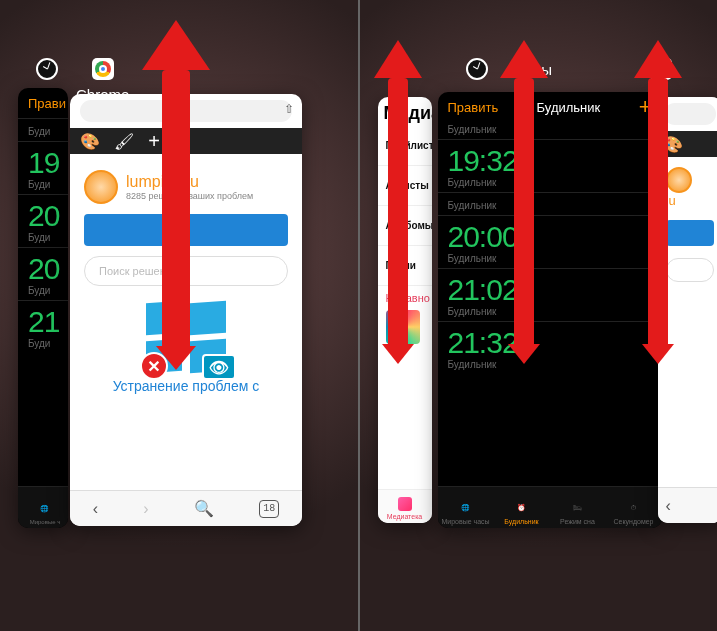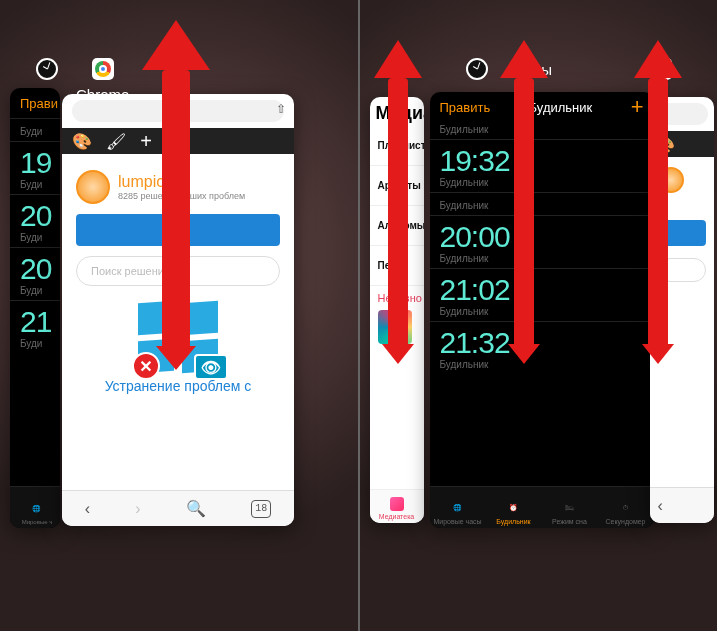--- a/index.html
+++ b/index.html
@@ -5,20 +5,21 @@
   * { margin:0; padding:0; box-sizing:border-box; font-family:-apple-system,Helvetica,Arial,sans-serif; }
   body { width:717px; height:631px; display:flex; background:#222; }
   .screen {
     flex:1; height:100%; position:relative; overflow:hidden;
     background:radial-gradient(circle at 50% 40%, #6b4a4a, #2b1f1f 70%);
   }
   .screen + .screen { border-left:2px solid #666; }
   .card {
     position:absolute; border-radius:10px; box-shadow:0 4px 20px rgba(0,0,0,.5);
     overflow:hidden;
+    margin-left:8px;
   }
   .card-title { position:absolute; display:flex; align-items:center; gap:6px; color:#fff; font-size:15px; font-weight:500;}
   .appicon { width:22px; height:22px; border-radius:5px; background:#fff; display:flex; align-items:center; justify-content:center; }
   .clockface { width:22px; height:22px; border-radius:50%; background:#111; border:2px solid #fff; position:relative; }
   .clockface::before{content:"";position:absolute;left:50%;top:50%;width:1px;height:7px;background:#fff;transform-origin:bottom;transform:translateY(-100%) rotate(20deg);}
   .clockface::after{content:"";position:absolute;left:50%;top:50%;width:1px;height:5px;background:#fff;transform-origin:bottom;transform:translateY(-100%) rotate(-60deg);}
   .chrome-logo { width:16px;height:16px;border-radius:50%;
     background:conic-gradient(#ea4335 0 120deg,#fbbc05 120deg 240deg,#34a853 240deg 360deg);
     position:relative;
   }
@@ -35,21 +36,21 @@
   }
   
   .clock-card { background:#000; color:#fff; }
   .clock-top { height:30px; display:flex; align-items:center; justify-content:space-between; padding:0 10px; font-size:13px;}
   .clock-top .edit { color:#ff9500; }
   .clock-top .plus { color:#ff9500; font-size:22px; font-weight:300;}
   .clock-top .title { color:#fff; }
   .alarm-row {
     border-top:1px solid #222; padding:6px 10px 4px; display:flex; flex-direction:column;
   }
-  .alarm-time { font-size:30px; font-weight:200; color:#5eead4; letter-spacing:-1px; line-height:1;}
+  .alarm-time { font-size:30px; font-weight:200; color:#22c55e; letter-spacing:-1px; line-height:1;}
   .alarm-sub { font-size:10px; color:#666; margin-top:1px;}
   .clock-bottom {
     position:absolute; bottom:0; left:0; right:0; height:42px; background:#111;
     display:flex; justify-content:space-around; align-items:flex-end; padding-bottom:3px;
     border-top:1px solid #222;
   }
   .tab { flex:1; display:flex; flex-direction:column; align-items:center; font-size:7px; color:#666; gap:2px;}
   .tab.active { color:#ff9500; }
   .tab .ticon { width:16px;height:16px; display:flex;align-items:center;justify-content:center;}
   

